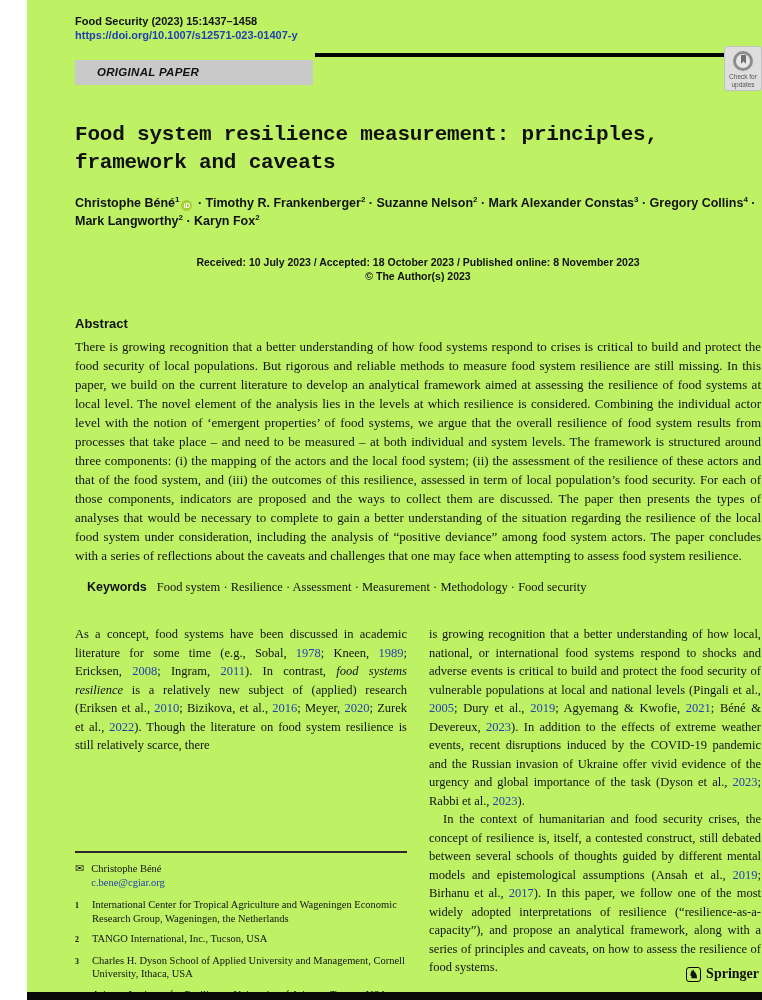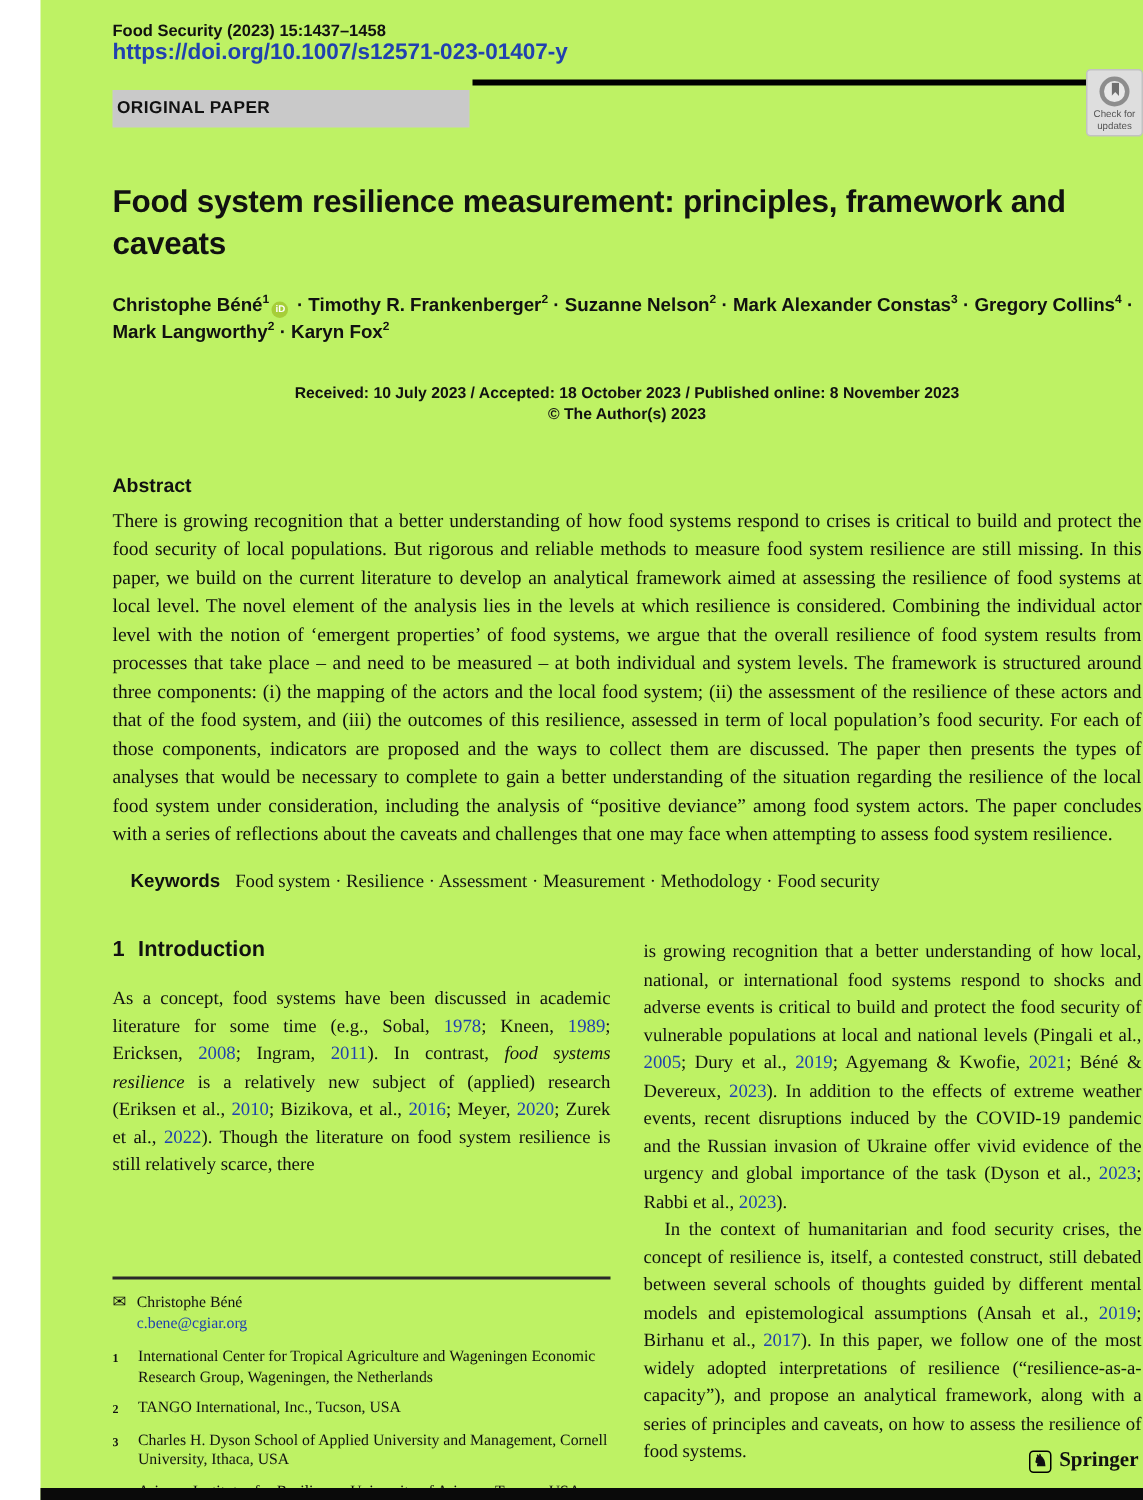--- a/index.html
+++ b/index.html
@@ -7,38 +7,38 @@
   }
   *{box-sizing:border-box;margin:0;padding:0;}
   html,body{background:#ffffff;}
   body{width:762px;height:1000px;position:relative;overflow:hidden;
        font-family:"Liberation Serif",serif;color:var(--ink);}
   .page{position:relative;width:762px;height:1000px;background:#bef264;
         padding:14px 28px 0 48px;margin-left:27px;}
 
   
   .jline{font-family:"Liberation Sans",sans-serif;font-weight:bold;font-size:11px;line-height:14px;}
-  .doi{font-family:"Liberation Sans",sans-serif;font-weight:bold;font-size:15px;line-height:14px;color:var(--link);}
+  .doi{font-family:"Liberation Sans",sans-serif;font-weight:bold;font-size:11px;line-height:14px;color:var(--link);}
 
   .typebar-row{position:relative;margin-top:11px;height:32px;}
   .toprule{position:absolute;top:0;left:240px;right:0;height:4px;background:#000;}
   .typebox{position:absolute;top:7px;left:0;width:238px;height:25px;background:var(--typebar);
            font-family:"Liberation Sans",sans-serif;font-weight:bold;font-size:11.5px;
-           line-height:25px;padding-left:3px;letter-spacing:.3px;}
+           line-height:25px;padding-left:22px;letter-spacing:.3px;font-style:italic;}
 
   .check-badge{position:absolute;top:46px;right:27px;width:38px;height:45px;background:#dedede;
                border:1px solid #c2c2c2;border-radius:3px;text-align:center;cursor:pointer;}
   .cb-circle{position:relative;width:20px;height:20px;border-radius:50%;background:#8d8d8d;margin:4px auto 2px;}
   .cb-circle::before{content:"";position:absolute;left:3px;top:3px;width:14px;height:14px;border-radius:50%;background:#e8e8e8;}
   .cb-circle::after{content:"";position:absolute;left:8px;top:4px;width:5px;height:9px;background:#6f6f6f;
                     clip-path:polygon(0 0,100% 0,100% 100%,50% 70%,0 100%);}
   .cb-text{font-family:"Liberation Sans",sans-serif;font-size:6.5px;line-height:7.5px;color:#555;}
 
   
-  .title{margin-top:36px;font-family:Liberation Sans, sans-serif;font-weight:bold;
+  .title{margin-top:36px;font-family:Liberation Mono, monospace;font-weight:bold;
          font-size:21px;line-height:28px;letter-spacing:-.2px;max-width:686px;}
   .authors{margin-top:17px;font-family:"Liberation Sans",sans-serif;font-weight:bold;
            font-size:12.5px;line-height:18px;max-width:686px;}
   .s-sup{vertical-align:super;font-size:8px;line-height:0;}
   .s-orcid{display:inline-block;background:var(--orcid);color:#fff;font-family:"Liberation Sans",sans-serif;
            font-size:6.5px;font-weight:bold;width:11px;height:11px;line-height:11px;border-radius:50%;
            text-align:center;vertical-align:-1px;margin:0 2px;}
   .s-link{color:var(--link);}
   .s-it{font-style:italic;}
   .meta{margin-top:25px;font-family:"Liberation Sans",sans-serif;font-weight:600;
@@ -110,23 +110,20 @@
 
   <div class="abs-head">Abstract</div>
   <p class="abs-body">There is growing recognition that a better understanding of how food systems respond to crises is critical to build and protect the food security of local populations. But rigorous and reliable methods to measure food system resilience are still missing. In this paper, we build on the current literature to develop an analytical framework aimed at assessing the resilience of food systems at local level. The novel element of the analysis lies in the levels at which resilience is considered. Combining the individual actor level with the notion of ‘emergent properties’ of food systems, we argue that the overall resilience of food system results from processes that take place – and need to be measured – at both individual and system levels. The framework is structured around three components: (i) the mapping of the actors and the local food system; (ii) the assessment of the resilience of these actors and that of the food system, and (iii) the outcomes of this resilience, assessed in term of local population’s food security. For each of those components, indicators are proposed and the ways to collect them are discussed. The paper then presents the types of analyses that would be necessary to complete to gain a better understanding of the situation regarding the resilience of the local food system under consideration, including the analysis of “positive deviance” among food system actors. The paper concludes with a series of reflections about the caveats and challenges that one may face when attempting to assess food system resilience.</p>
 
   <div class="keywords">
     <span class="kw-head">Keywords</span><span>Food system · Resilience · Assessment · Measurement · Methodology · Food security</span>
   </div>
 
   <div class="columns">
     <div class="col col-left">
-      <h2 class="sec-head">
-        <span class="sec-num">1</span><span>Introduction</span>
-      </h2>
       <p class="body-p"><span>As a concept, food systems have been discussed in academic literature for some time (e.g., Sobal, </span><span class="s-link">1978</span><span>; Kneen, </span><span class="s-link">1989</span><span>; Ericksen, </span><span class="s-link">2008</span><span>; Ingram, </span><span class="s-link">2011</span><span>). In contrast, </span><span class="s-it">food systems resilience</span><span> is a relatively new subject of (applied) research (Eriksen et al., </span><span class="s-link">2010</span><span>; Bizikova, et al., </span><span class="s-link">2016</span><span>; Meyer, </span><span class="s-link">2020</span><span>; Zurek et al., </span><span class="s-link">2022</span><span>). Though the literature on food system resilience is still relatively scarce, there</span></p>
 
       <div class="footnotes">
         <div class="fn-rule"></div>
         <div class="correspondence">
           <span class="mail-icon">✉</span>
           <span>
             <div>Christophe Béné</div>
             <div class="email">c.bene@cgiar.org</div>
           </span>

